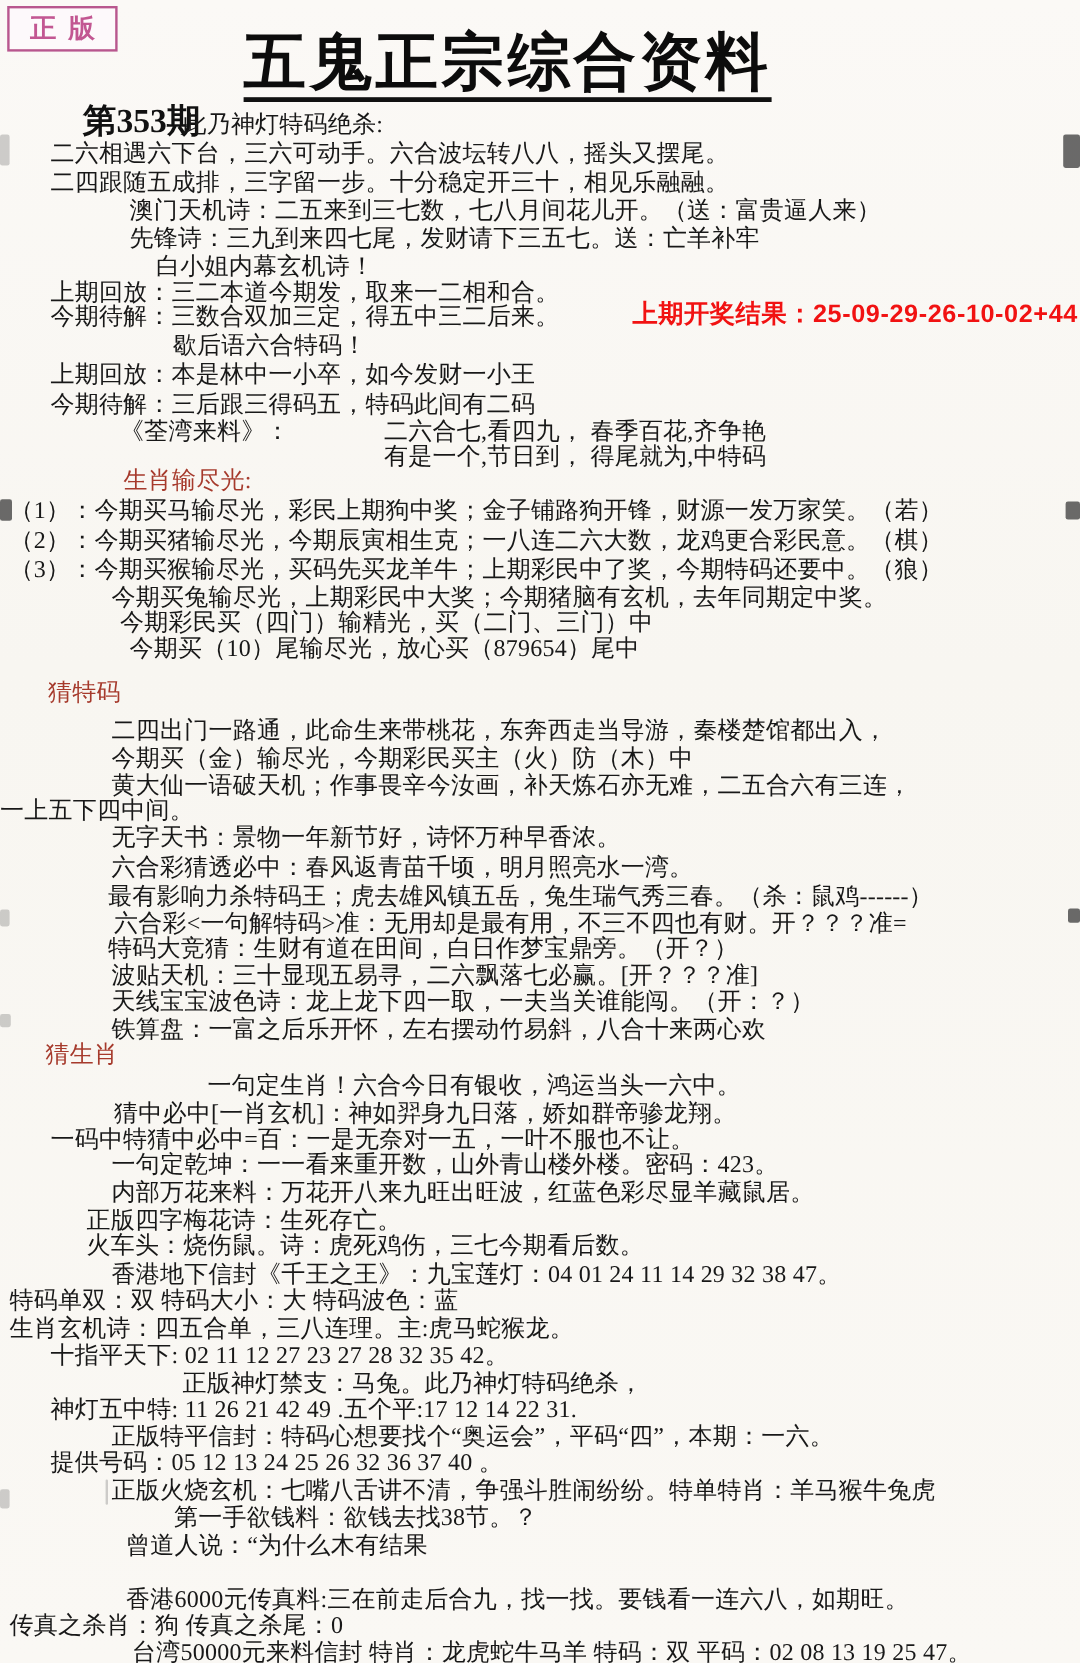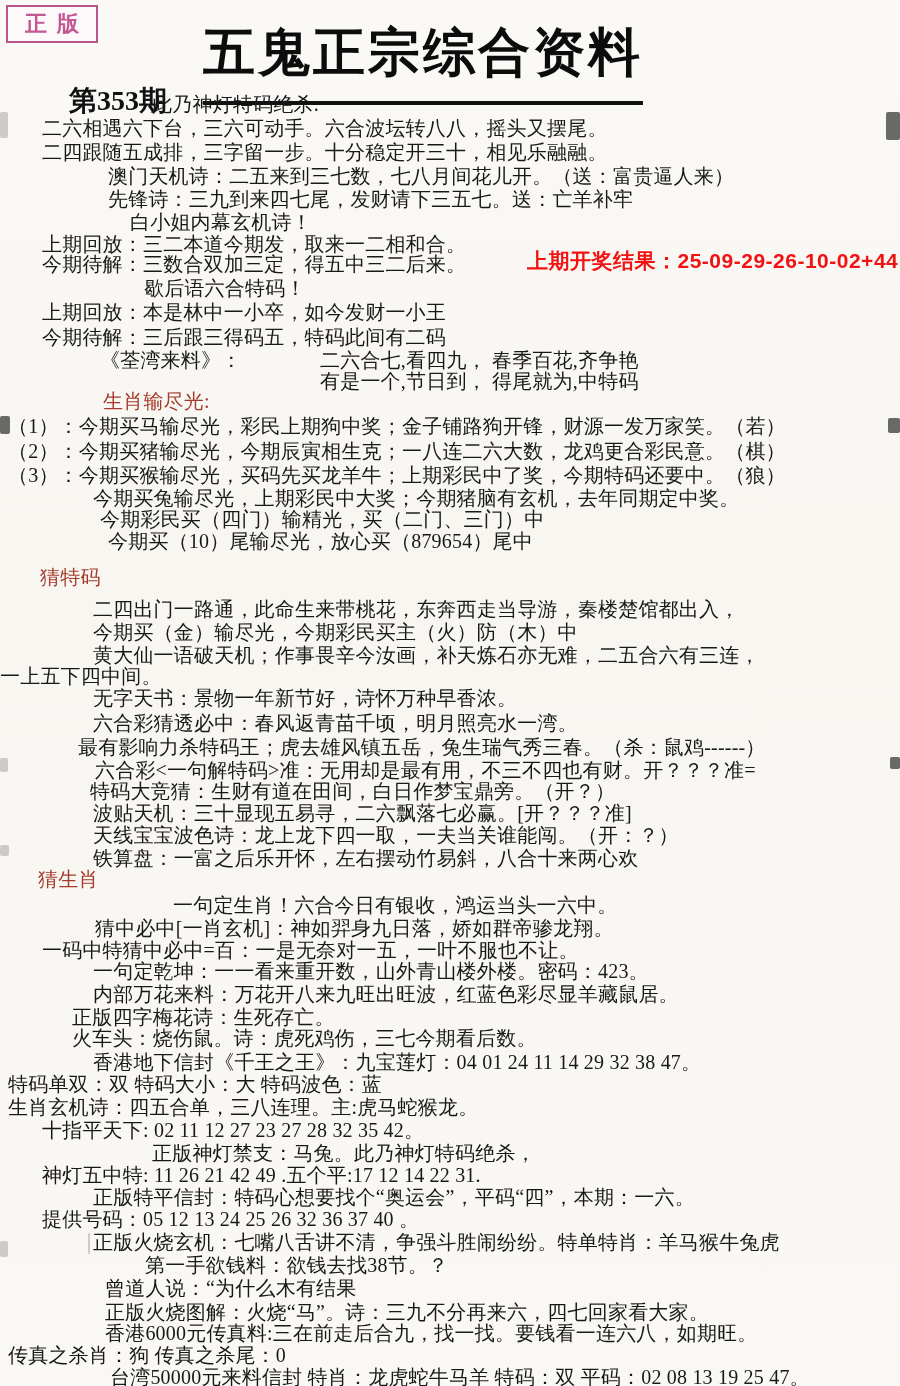--- a/index.html
+++ b/index.html
@@ -16,21 +16,21 @@
     border:2px solid #b8578e;display:flex;align-items:center;justify-content:center;
     background:#fdf9fb;
   }
   .badge-label{
     color:#c25792;font-size:22px;font-weight:bold;letter-spacing:10px;
     padding-left:10px;font-family:Liberation Sans, sans-serif;
   }
   .title{
     position:absolute;left:203px;top:24px;
     font-size:52px;font-weight:bold;letter-spacing:3px;color:#0c0c0c;
-    border-bottom:4px solid #111;padding-bottom:20px;line-height:1.1;
+    border-bottom:4px solid #111;padding-bottom:0;line-height:1.1;
   }
   .issue{
     position:absolute;left:45px;top:82px;
     font-size:28px;font-weight:bold;color:#111;margin-left:24px;
   }
   .result{
     position:absolute;left:527px;top:247px;
     font-family:"Liberation Sans","DejaVu Sans",sans-serif;
     font-size:21px;font-weight:bold;color:#f11212;letter-spacing:0.5px;
     white-space:nowrap;
@@ -77,21 +77,21 @@
   <div class="ln" style="top:487px;left:93px">今期买兔输尽光，上期彩民中大奖；今期猪脑有玄机，去年同期定中奖。</div>
   <div class="ln" style="top:508px;left:100px">今期彩民买（四门）输精光，买（二门、三门）中</div>
   <div class="ln" style="top:530px;left:108px">今期买（10）尾输尽光，放心买（879654）尾中</div>
   <div class="ln red" style="top:566px;left:40px">猜特码</div>
   <div class="ln" style="top:598px;left:93px">二四出门一路通，此命生来带桃花，东奔西走当导游，秦楼楚馆都出入，</div>
   <div class="ln" style="top:621px;left:93px">今期买（金）输尽光，今期彩民买主（火）防（木）中</div>
   <div class="ln" style="top:644px;left:93px">黄大仙一语破天机；作事畏辛今汝画，补天炼石亦无难，二五合六有三连，</div>
   <div class="ln" style="top:665px;left:0px">一上五下四中间。</div>
   <div class="ln" style="top:687px;left:93px">无字天书：景物一年新节好，诗怀万种早香浓。</div>
   <div class="ln" style="top:712px;left:93px">六合彩猜透必中：春风返青苗千顷，明月照亮水一湾。</div>
-  <div class="ln" style="top:736px;left:78px">最有影响力杀特码王；虎去雄风镇五岳，兔生瑞气秀三春。（杀：鼠鸡------）</div>
+  <div class="ln" style="top:736px;left:90px">最有影响力杀特码王；虎去雄风镇五岳，兔生瑞气秀三春。（杀：鼠鸡------）</div>
   <div class="ln" style="top:759px;left:95px">六合彩&lt;一句解特码&gt;准：无用却是最有用，不三不四也有财。开？？？准=</div>
   <div class="ln" style="top:780px;left:90px">特码大竞猜：生财有道在田间，白日作梦宝鼎旁。（开？）</div>
   <div class="ln" style="top:802px;left:93px">波贴天机：三十显现五易寻，二六飘落七必赢。[开？？？准]</div>
   <div class="ln" style="top:824px;left:93px">天线宝宝波色诗：龙上龙下四一取，一夫当关谁能闯。（开：？）</div>
   <div class="ln" style="top:847px;left:93px">铁算盘：一富之后乐开怀，左右摆动竹易斜，八合十来两心欢</div>
   <div class="ln red" style="top:868px;left:38px">猜生肖</div>
   <div class="ln" style="top:894px;left:173px">一句定生肖！六合今日有银收，鸿运当头一六中。</div>
   <div class="ln" style="top:917px;left:95px">猜中必中[一肖玄机]：神如羿身九日落，娇如群帝骖龙翔。</div>
   <div class="ln" style="top:939px;left:42px">一码中特猜中必中=百：一是无奈对一五，一叶不服也不让。</div>
   <div class="ln" style="top:960px;left:93px">一句定乾坤：一一看来重开数，山外青山楼外楼。密码：423。</div>
@@ -102,21 +102,20 @@
   <div class="ln" style="top:1073px;left:8px">特码单双：双 特码大小：大 特码波色：蓝</div>
   <div class="ln" style="top:1096px;left:8px">生肖玄机诗：四五合单，三八连理。主:虎马蛇猴龙。</div>
   <div class="ln" style="top:1119px;left:42px">十指平天下: 02 11 12 27 23 27 28 32 35 42。</div>
   <div class="ln" style="top:1142px;left:152px">正版神灯禁支：马兔。此乃神灯特码绝杀，</div>
   <div class="ln" style="top:1164px;left:42px">神灯五中特: 11 26 21 42 49 .五个平:17 12 14 22 31.</div>
   <div class="ln" style="top:1186px;left:93px">正版特平信封：特码心想要找个“奥运会”，平码“四”，本期：一六。</div>
   <div class="ln" style="top:1208px;left:42px">提供号码：05 12 13 24 25 26 32 36 37 40 。</div>
   <div class="ln" style="top:1231px;left:93px">正版火烧玄机：七嘴八舌讲不清，争强斗胜闹纷纷。特单特肖：羊马猴牛兔虎</div>
   <div class="ln" style="top:1254px;left:145px">第一手欲钱料：欲钱去找38节。？</div>
   <div class="ln" style="top:1277px;left:105px">曾道人说：“为什么木有结果</div>
-  <div class="ln" style="top:1301px;left:105px">正版火烧图解：火烧“马”。诗：三九不分再来六，四七回家看大家。</div>
   <div class="ln" style="top:1322px;left:105px">香港6000元传真料:三在前走后合九，找一找。要钱看一连六八，如期旺。</div>
   <div class="ln" style="top:1344px;left:8px">传真之杀肖：狗 传真之杀尾：0</div>
   <div class="ln" style="top:1366px;left:110px">台湾50000元来料信封 特肖：龙虎蛇牛马羊 特码：双 平码：02 08 13 19 25 47。</div>
 
   <div class="artifact soft" style="left:0;top:112px;width:8px;height:26px"></div>
   <div class="artifact" style="left:886px;top:112px;width:14px;height:28px"></div>
   <div class="artifact" style="left:0;top:416px;width:10px;height:18px"></div>
   <div class="artifact" style="left:888px;top:418px;width:12px;height:15px"></div>
   <div class="artifact soft" style="left:0;top:758px;width:8px;height:14px"></div>
   <div class="artifact" style="left:890px;top:757px;width:10px;height:12px"></div>

